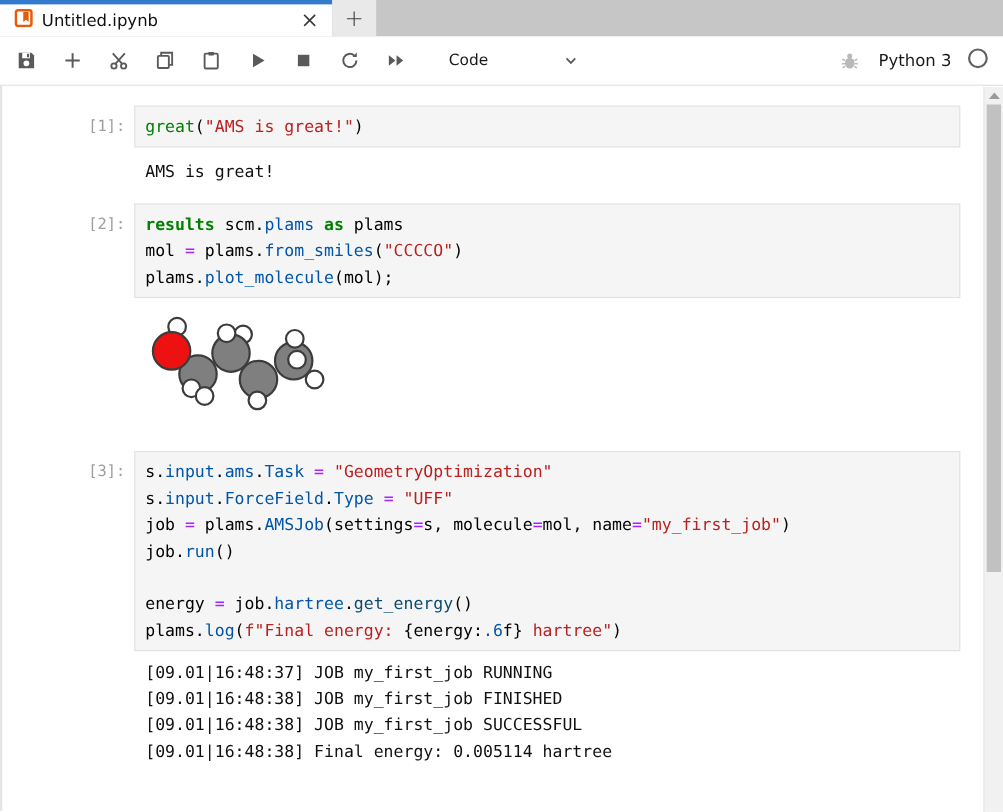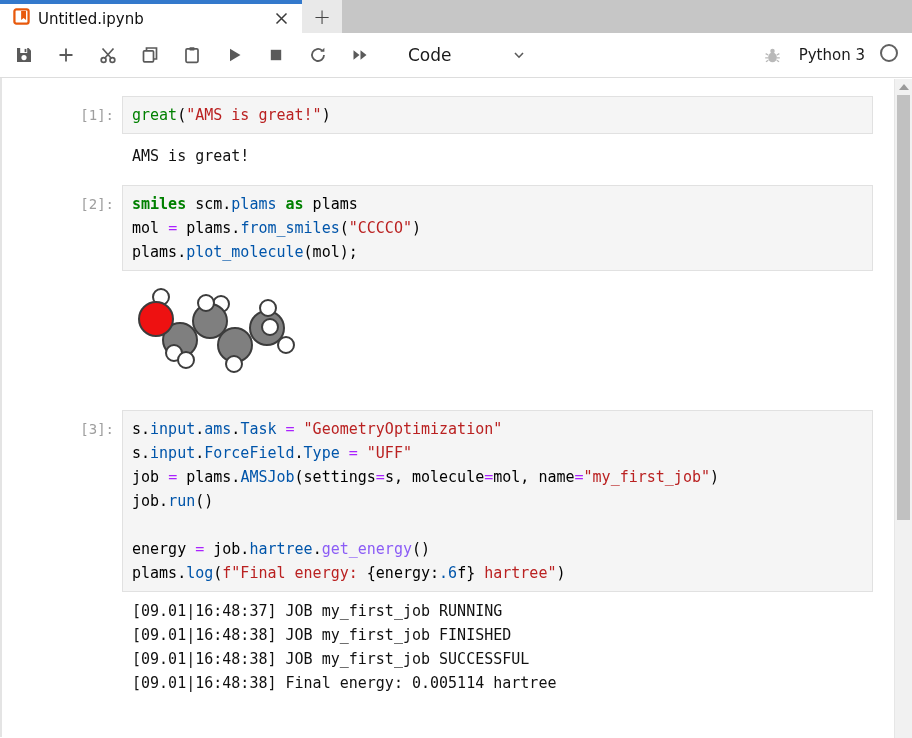--- a/index.html
+++ b/index.html
@@ -20,21 +20,21 @@
     font-size: 21px; color: #444; font-weight: 300; cursor: pointer; }
 
   
   .toolbar { height: 45px; background: #fff; border-bottom: 1px solid #ddd;
     display: flex; align-items: center; padding-left: 14px; }
   .tb-btn { width: 20px; height: 20px; margin-right: 22px; border: none; background: none;
     padding: 0; cursor: pointer; display: flex; align-items: center; justify-content: center; }
   .tb-btn svg { display: block; }
   .celltype { display: flex; align-items: center; margin-left: 16px; width: 118px;
     justify-content: space-between; cursor: pointer; }
-  .celltype-label { font-size: 17px; color: #1a1a1a; }
+  .celltype-label { font-size: 14px; color: #1a1a1a; }
   .tb-right { margin-left: auto; display: flex; align-items: center; padding-right: 13px; }
   .kernel-name { font-size: 15px; color: #1a1a1a; margin: 0 14px 0 16px; }
 
   
   .nb { position: relative; width: 894px; height: 659px; background: #fff;
     border-left: 2px solid #e4e4e4; overflow: hidden; }
   .cell-row, .output-row { display: flex; }
   .prompt, .prompt-spacer { width: 120px; flex: 0 0 120px; text-align: right;
     padding: 7px 8px 0 0; font-family: "DejaVu Sans Mono", "Liberation Mono", monospace;
     font-size: 14px; color: #9e9e9e; line-height: 24px; }
@@ -168,21 +168,21 @@
       </div>
       <div class="output-row m-out-0">
         <div class="prompt-spacer"></div>
         <div class="output-content">
           <div class="out-line">AMS is great!</div>
         </div>
       </div>
       <div class="cell-row m-cell-1">
         <div class="prompt">[2]:</div>
         <div class="cell-input">
-          <div class="code-line"><span style="color: rgb(0, 128, 0); font-weight: bold;">smiles</span><span style="color: rgb(0, 0, 0);"> scm.</span><span style="color: rgb(0, 85, 170);">plams</span><span style="color: rgb(0, 0, 0);"> </span><span style="color: rgb(0, 128, 0); font-weight: bold;">as</span><span style="color: rgb(0, 0, 0);"> plams</span></div>
+          <div class="code-line"><span style="color: rgb(0, 128, 0); font-weight: bold;">results</span><span style="color: rgb(0, 0, 0);"> scm.</span><span style="color: rgb(0, 85, 170);">plams</span><span style="color: rgb(0, 0, 0);"> </span><span style="color: rgb(0, 128, 0); font-weight: bold;">as</span><span style="color: rgb(0, 0, 0);"> plams</span></div>
           <div class="code-line"><span style="color: rgb(0, 0, 0);">mol </span><span style="color: rgb(170, 34, 255);">=</span><span style="color: rgb(0, 0, 0);"> plams.</span><span style="color: rgb(0, 85, 170);">from_smiles</span><span style="color: rgb(0, 0, 0);">(</span><span style="color: rgb(186, 33, 33);">"CCCCO"</span><span style="color: rgb(0, 0, 0);">)</span></div>
           <div class="code-line"><span style="color: rgb(0, 0, 0);">plams.</span><span style="color: rgb(0, 85, 170);">plot_molecule</span><span style="color: rgb(0, 0, 0);">(mol);</span></div>
         </div>
       </div>
       <div class="output-row m-out-1">
         <div class="prompt-spacer"></div>
         <div class="output-content"><svg viewBox="128 281 170 100" width="170" height="100">
             <circle cx="157" cy="298" r="8" fill="#ffffff" stroke="#3c3c3c" stroke-width="2"></circle>
             <circle cx="217" cy="305" r="8" fill="#ffffff" stroke="#3c3c3c" stroke-width="2"></circle>
             <circle cx="282" cy="346" r="8" fill="#ffffff" stroke="#3c3c3c" stroke-width="2"></circle>
@@ -200,21 +200,21 @@
           </svg></div>
       </div>
       <div class="cell-row m-cell-2">
         <div class="prompt">[3]:</div>
         <div class="cell-input">
           <div class="code-line"><span style="color: rgb(0, 0, 0);">s.</span><span style="color: rgb(0, 85, 170);">input</span><span style="color: rgb(0, 0, 0);">.</span><span style="color: rgb(0, 85, 170);">ams</span><span style="color: rgb(0, 0, 0);">.</span><span style="color: rgb(0, 85, 170);">Task</span><span style="color: rgb(0, 0, 0);"> </span><span style="color: rgb(170, 34, 255);">=</span><span style="color: rgb(0, 0, 0);"> </span><span style="color: rgb(186, 33, 33);">"GeometryOptimization"</span></div>
           <div class="code-line"><span style="color: rgb(0, 0, 0);">s.</span><span style="color: rgb(0, 85, 170);">input</span><span style="color: rgb(0, 0, 0);">.</span><span style="color: rgb(0, 85, 170);">ForceField</span><span style="color: rgb(0, 0, 0);">.</span><span style="color: rgb(0, 85, 170);">Type</span><span style="color: rgb(0, 0, 0);"> </span><span style="color: rgb(170, 34, 255);">=</span><span style="color: rgb(0, 0, 0);"> </span><span style="color: rgb(186, 33, 33);">"UFF"</span></div>
           <div class="code-line"><span style="color: rgb(0, 0, 0);">job </span><span style="color: rgb(170, 34, 255);">=</span><span style="color: rgb(0, 0, 0);"> plams.</span><span style="color: rgb(0, 85, 170);">AMSJob</span><span style="color: rgb(0, 0, 0);">(settings</span><span style="color: rgb(170, 34, 255);">=</span><span style="color: rgb(0, 0, 0);">s, molecule</span><span style="color: rgb(170, 34, 255);">=</span><span style="color: rgb(0, 0, 0);">mol, name</span><span style="color: rgb(170, 34, 255);">=</span><span style="color: rgb(186, 33, 33);">"my_first_job"</span><span style="color: rgb(0, 0, 0);">)</span></div>
           <div class="code-line"><span style="color: rgb(0, 0, 0);">job.</span><span style="color: rgb(0, 85, 170);">run</span><span style="color: rgb(0, 0, 0);">()</span></div>
           <div class="code-line">&nbsp;</div>
-          <div class="code-line"><span style="color: rgb(0, 0, 0);">energy </span><span style="color: rgb(170, 34, 255);">=</span><span style="color: rgb(0, 0, 0);"> job.</span><span style="color: rgb(0, 85, 170);">hartree</span><span style="color: rgb(0, 0, 0);">.</span><span style="color: #8b5cf6;">get_energy</span><span style="color: rgb(0, 0, 0);">()</span></div>
+          <div class="code-line"><span style="color: rgb(0, 0, 0);">energy </span><span style="color: rgb(170, 34, 255);">=</span><span style="color: rgb(0, 0, 0);"> job.</span><span style="color: rgb(0, 85, 170);">hartree</span><span style="color: rgb(0, 0, 0);">.</span><span style="color: #0c4a6e;">get_energy</span><span style="color: rgb(0, 0, 0);">()</span></div>
           <div class="code-line"><span style="color: rgb(0, 0, 0);">plams.</span><span style="color: rgb(0, 85, 170);">log</span><span style="color: rgb(0, 0, 0);">(</span><span style="color: rgb(186, 33, 33);">f"Final energy: </span><span style="color: rgb(0, 0, 0);">{energy:</span><span style="color: rgb(0, 85, 170);">.6</span><span style="color: rgb(0, 0, 0);">f}</span><span style="color: rgb(186, 33, 33);"> hartree"</span><span style="color: rgb(0, 0, 0);">)</span></div>
         </div>
       </div>
       <div class="output-row m-out-2">
         <div class="prompt-spacer"></div>
         <div class="output-content">
           <div class="out-line">[09.01|16:48:37] JOB my_first_job RUNNING</div>
           <div class="out-line">[09.01|16:48:38] JOB my_first_job FINISHED</div>
           <div class="out-line">[09.01|16:48:38] JOB my_first_job SUCCESSFUL</div>
           <div class="out-line">[09.01|16:48:38] Final energy: 0.005114 hartree</div>

